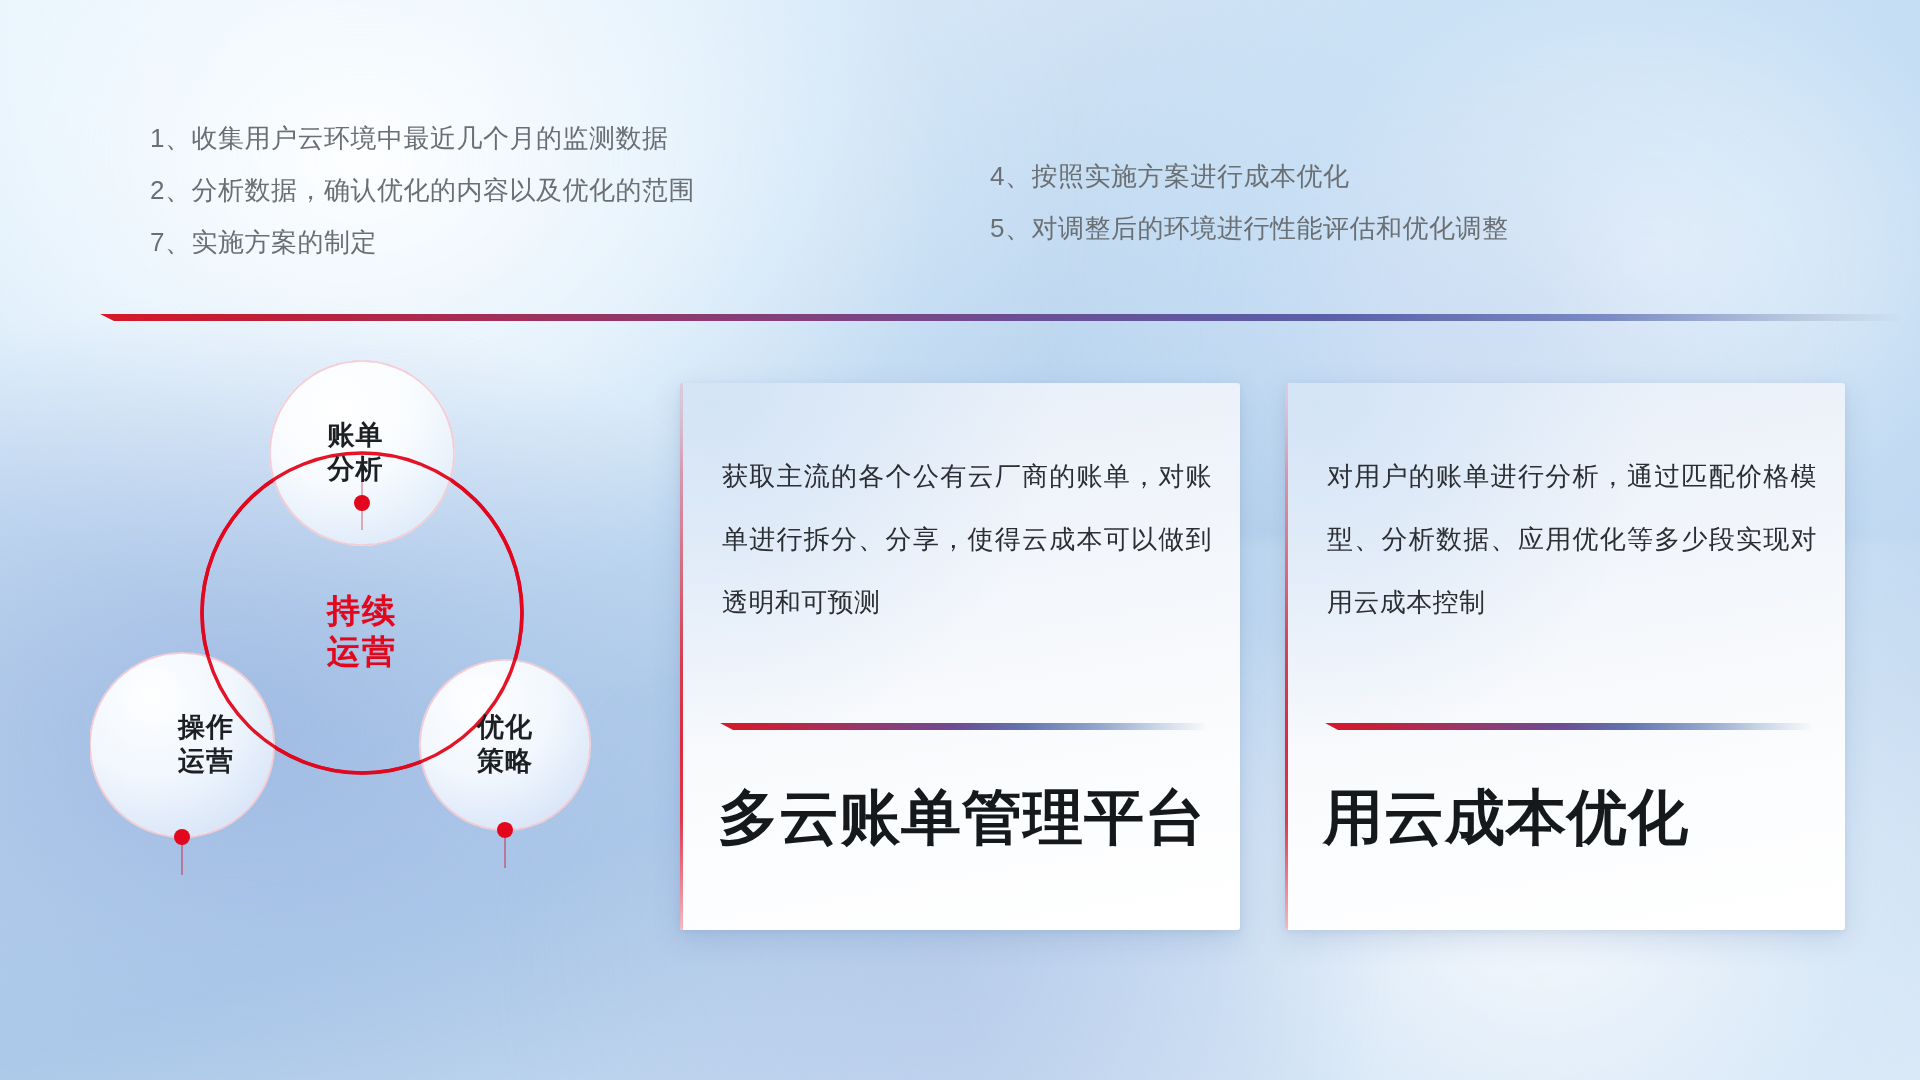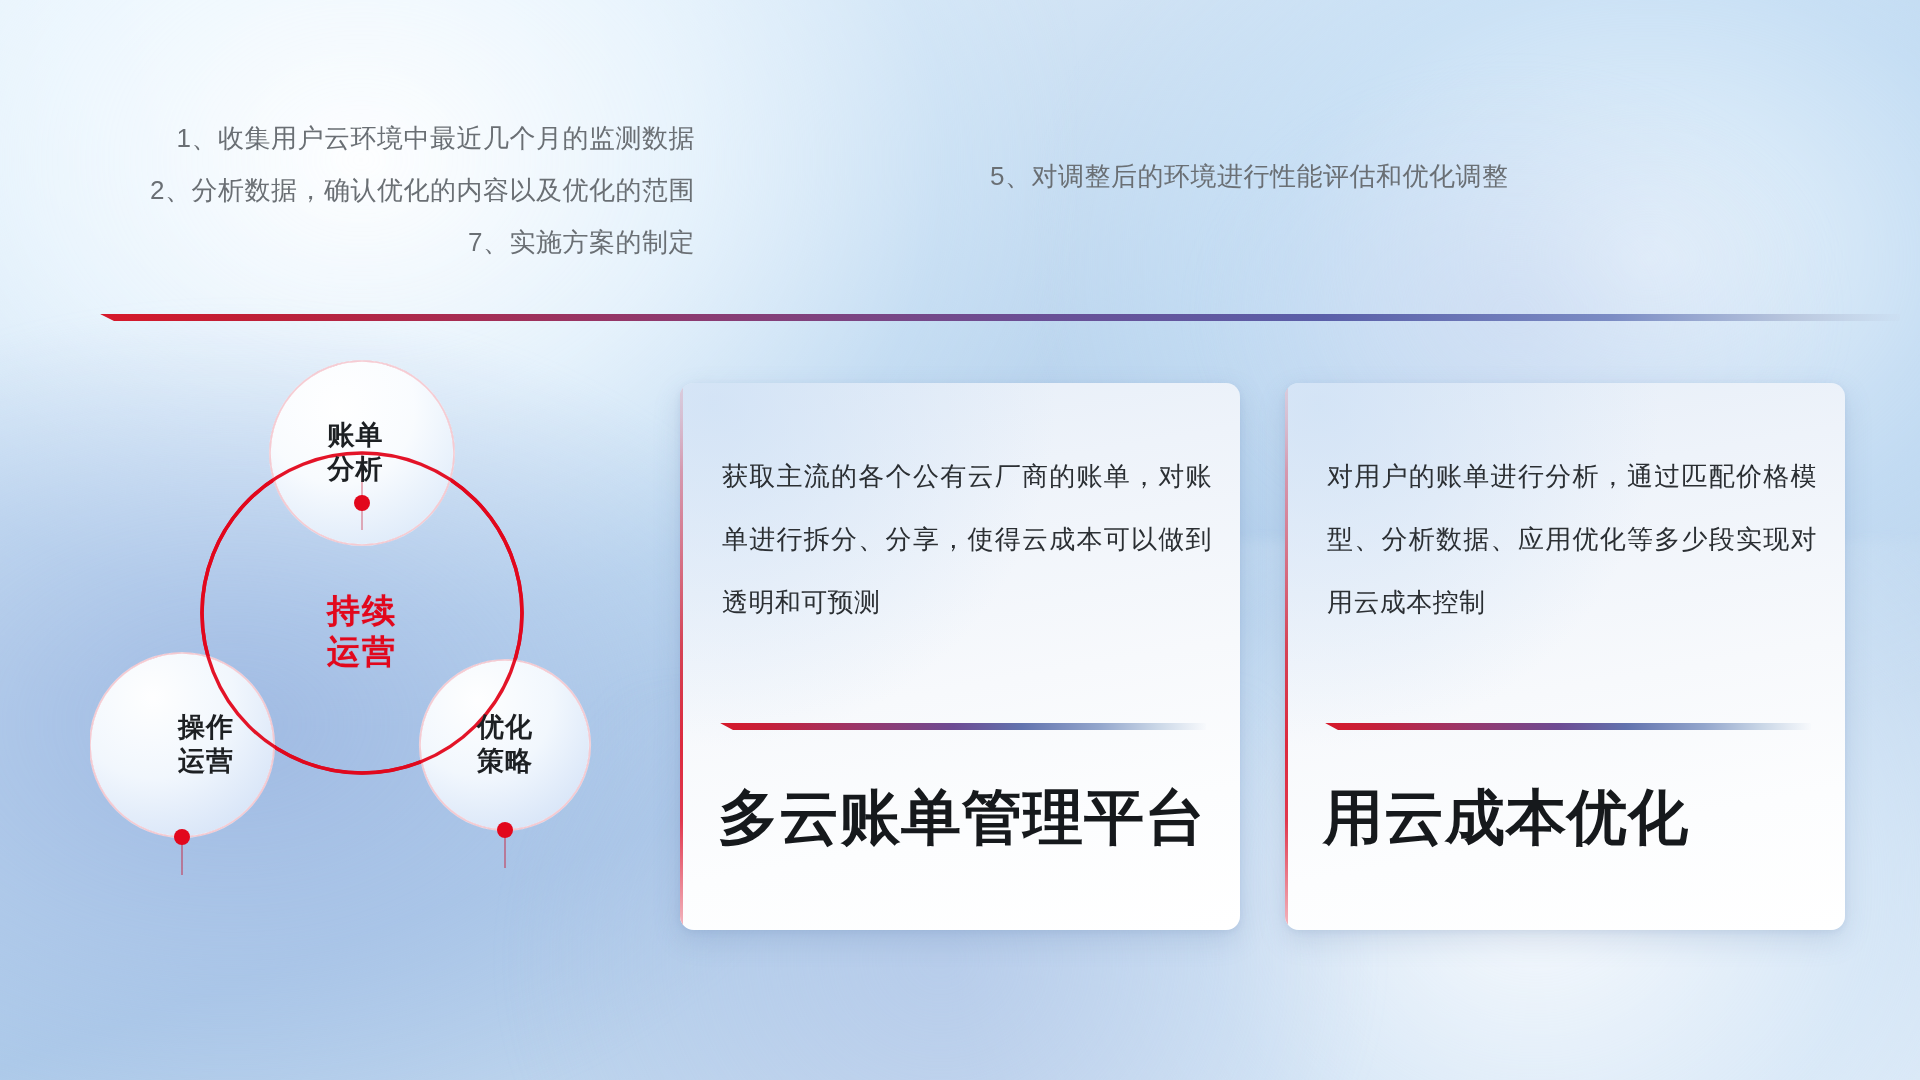--- a/index.html
+++ b/index.html
@@ -31,21 +31,21 @@
     filter:blur(6px); }
   .blobE{ position:absolute; left:26%; bottom:-26%; width:46%; height:62%;
     background:radial-gradient(ellipse at 50% 40%, rgba(178,198,232,.55) 0%, rgba(178,198,232,0) 70%);
     filter:blur(14px); }
   .blobF{ position:absolute; left:62%; top:6%; width:34%; height:46%;
     background:radial-gradient(ellipse at 50% 50%, rgba(200,214,240,.55) 0%, rgba(200,214,240,0) 70%);
     filter:blur(14px); }
 
   
   #lists{ position:absolute; left:0; top:0; width:1920px; height:300px; z-index:3; }
-  .list{ position:absolute;text-align:right; }
+  .list{ position:absolute; }
   .list.left{ left:150px; top:112px; }
   .list.right{ left:990px; top:150px; }
   .l-item{
     color:#6a6f74;
     font-size:26px;
     line-height:52px;
     letter-spacing:.5px;
     white-space:nowrap;
   }
 
@@ -67,21 +67,21 @@
   }
   .centerlabel{
     position:absolute; text-align:center; color:#e2071c;
     font-weight:700; font-size:33px; line-height:41px; letter-spacing:2px;
     pointer-events:none; text-shadow:0 0 1px rgba(226,7,28,.4);
   }
 
   
   .card{
     position:absolute; top:383px; width:560px; height:547px; z-index:4;
-    border-radius:14px;
+    border-radius:3px;
     background:linear-gradient(170deg,#e6eef8 0%, #eef3fa 22%, #f7f9fc 55%, #fcfdfe 78%, #ffffff 100%);
     box-shadow:0 10px 28px rgba(80,110,160,.18), 0 2px 6px rgba(80,110,160,.10);
     overflow:hidden;
   }
   .card::before{
     content:""; position:absolute; left:0; top:0; bottom:0; width:3px;
     background:linear-gradient(180deg,#f0a8b2 0%, #e0334a 16%, #d7182a 48%, #e0384e 80%, #f3b9c2 100%);
   }
   .card.one{ left:680px; }
   .card.two{ left:1285px; }
@@ -118,20 +118,21 @@
   <div class="blobF"></div>
 </div>
 
 <div id="lists">
   <div class="list left">
     <div class="l-item">1、收集用户云环境中最近几个月的监测数据</div>
     <div class="l-item">2、分析数据，确认优化的内容以及优化的范围</div>
     <div class="l-item">7、实施方案的制定</div>
   </div>
   <div class="list right">
+    <div class="l-item">4、按照实施方案进行成本优化</div>
     <div class="l-item">5、对调整后的环境进行性能评估和优化调整</div>
   </div>
 </div>
 
 <div id="topdiv"></div>
 
 <div id="diagram">
   <svg width="560" height="600" viewBox="0 0 560 600">
     <defs>
       <radialGradient id="bubbleTop" cx="38%" cy="26%" r="78%">

